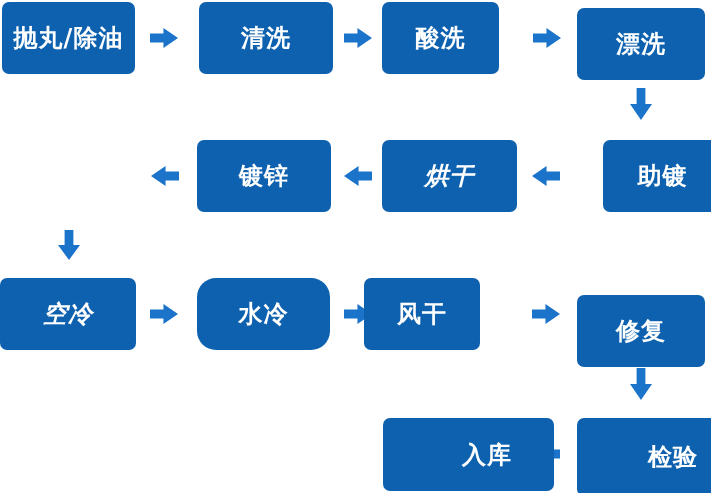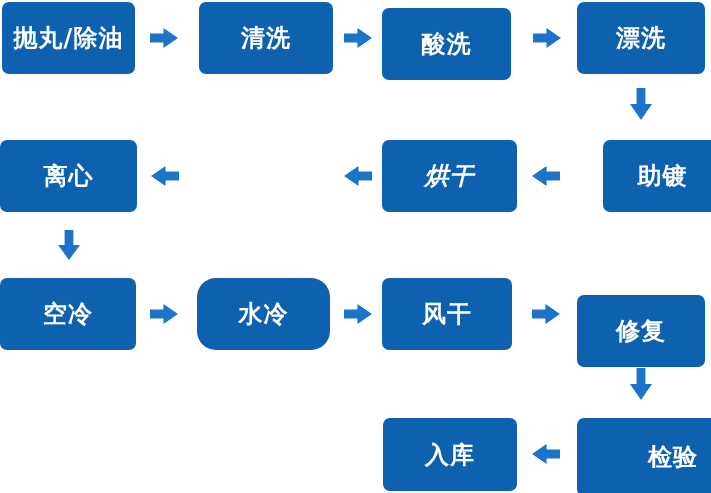--- a/index.html
+++ b/index.html
@@ -44,42 +44,42 @@
 </style>
 </head>
 <body>
 
 <div class="canvas">
 
   <div class="node" style="left:2px; top:2px; width:133px;">抛丸/除油</div>
   <div class="arrow right" style="left:150px; top:28px;"></div>
   <div class="node" style="left:199px; top:2px; width:134px;">清洗</div>
   <div class="arrow right" style="left:344px; top:28px;"></div>
-  <div class="node" style="left:382px; top:8px; width:129px;border-radius:7px;">酸洗</div>
+  <div class="node" style="left:382px; top:2px; width:117px;border-radius:7px;">酸洗</div>
   <div class="arrow right" style="left:533px; top:28px;"></div>
-  <div class="node" style="left:577px; top:2px; width:128px;">漂洗</div>
+  <div class="node" style="left:577px; top:8px; width:128px;">漂洗</div>
 
   <div class="arrow down" style="left:630px; top:88px;"></div>
 
   <div class="node" style="left:603px; top:140px; width:119px;">助镀</div>
   <div class="arrow left" style="left:532px; top:166px;"></div>
   <div class="node" style="left:382px; top:140px; width:135px;font-style:italic;">烘干</div>
   <div class="arrow left" style="left:344px; top:166px;"></div>
+  <div class="node" style="left:197px; top:140px; width:134px;">镀锌</div>
   <div class="arrow left" style="left:151px; top:166px;"></div>
-  <div class="node" style="left:0px; top:140px; width:137px;">离心</div>
 
   <div class="arrow down" style="left:58px; top:230px; height:30px;"></div>
 
-  <div class="node" style="left:0px; top:278px; width:136px;">空冷</div>
+  <div class="node" style="left:0px; top:278px; width:136px;font-style:italic;">空冷</div>
   <div class="arrow right" style="left:150px; top:304px;"></div>
   <div class="node" style="left:197px; top:278px; width:133px;border-radius:19px;">水冷</div>
   <div class="arrow right" style="left:344px; top:304px;"></div>
-  <div class="node" style="left:382px; top:278px; width:130px;font-family:Liberation Mono, monospace;">风干</div>
+  <div class="node" style="left:364px; top:278px; width:116px;font-family:Liberation Mono, monospace;">风干</div>
   <div class="arrow right" style="left:532px; top:304px;"></div>
   <div class="node" style="left:577px; top:278px; width:128px;margin-top:17px;">修复</div>
 
   <div class="arrow down" style="left:630px; top:368px;"></div>
 
   <div class="node" style="left:577px; top:418px; width:128px; height:78px;padding-left:32px;">检验</div>
   <div class="arrow left" style="left:532px; top:444px;"></div>
-  <div class="node" style="left:383px; top:418px; width:134px; height:73px;">入库</div>
+  <div class="node" style="left:383px; top:418px; width:134px; height:73px;padding-left:37px;">入库</div>
 
 </div>
 
 </body></html>

